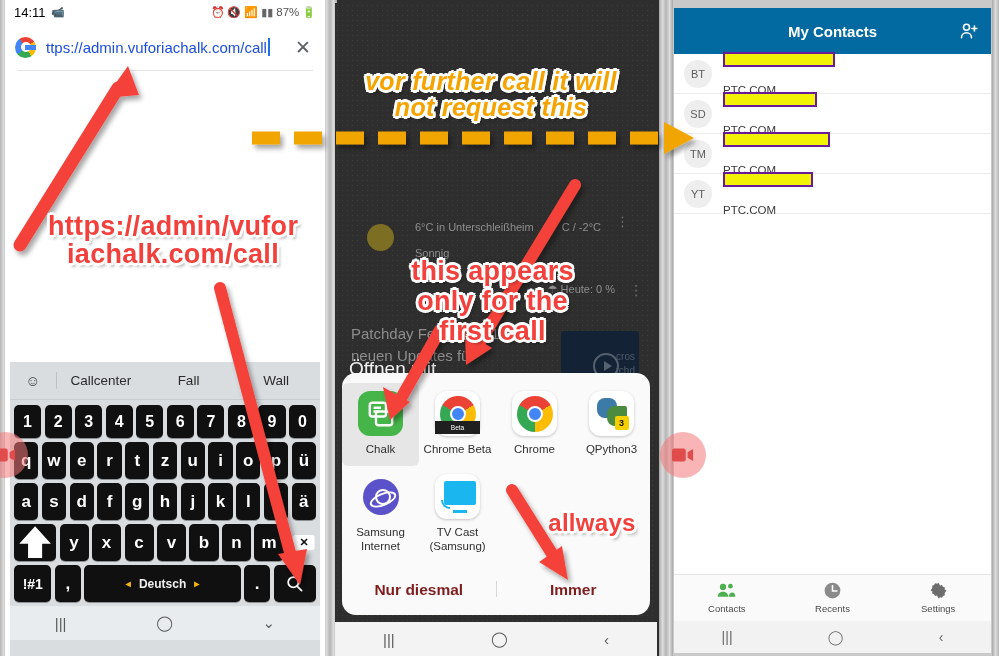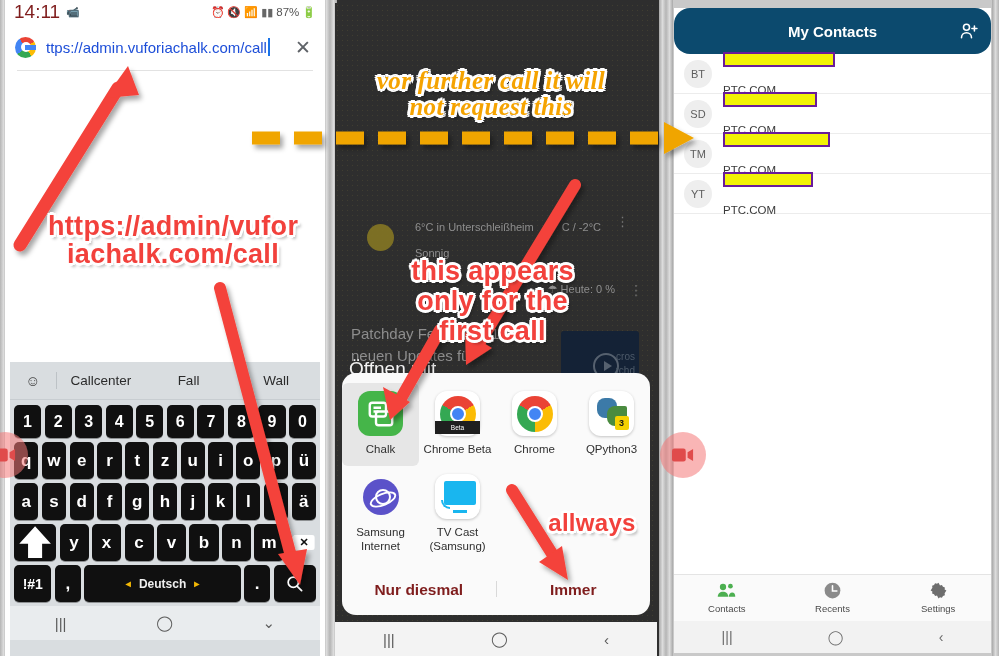--- a/index.html
+++ b/index.html
@@ -127,22 +127,22 @@
      border-radius:50%;transform:rotate(-22deg);}
   .si::before{content:"";position:absolute;left:12px;top:10px;width:12px;height:12px;border-radius:50%;
      border:2px solid #fff;}
   .tvc { width:36px;height:32px;position:relative; }
   .tvc .sc{position:absolute;left:4px;top:0;width:32px;height:24px;border:3px solid #19b6ef;border-radius:2px;background:#19b6ef;}
   .tvc .st{position:absolute;left:13px;bottom:0;width:14px;height:3px;background:#19b6ef;}
   .tvc .w1{position:absolute;left:1px;bottom:4px;width:9px;height:9px;border-left:2.5px solid #19b6ef;border-bottom:2.5px solid #19b6ef;border-radius:0 0 0 9px;}
 
   
   .p3 .screen { position:absolute; left:8px; right:8px; top:8px; bottom:3px; background:#fff; overflow:hidden;}
-  .c-head { height:46px; background:#0c4a6e; display:flex; align-items:center;
-            justify-content:center; position:relative;border-radius:16px; }
+  .c-head { height:46px; background:#0369a1; display:flex; align-items:center;
+            justify-content:center; position:relative; }
   .c-head .ttl { color:#fff; font-size:15px; font-weight:bold; }
   .c-head .addp { position:absolute; right:12px; top:13px; }
   .c-head .addp svg { width:20px; height:20px; }
   .c-list { background:#fff; }
   .c-row { height:40px; display:flex; align-items:center; padding:0 0 0 10px;
            border-bottom:1px solid #ececec; position:relative; }
   .c-av { width:28px;height:28px;border-radius:50%;background:#eeeeee;color:#5d5d5d;
           font-size:11px;display:flex;align-items:center;justify-content:center;flex:none;}
   .c-txt { margin-left:11px; }
   .c-redact { height:15px; background:#f2f205; border:2px solid #6a1b9a; }
@@ -154,42 +154,42 @@
   .c-tab .tl { font-size:9.5px; color:#4a4a4a; margin-top:2px; }
   .c-nav { position:absolute; left:0; right:0; bottom:0; height:32px; background:#f2f2f2;
            display:flex; align-items:center; justify-content:space-around; color:#6a6a6a; font-size:14px; }
   .ann-txt { position:absolute; font-weight:bold; text-align:center; line-height:1.05;
              letter-spacing:.3px; white-space:pre; }
   .t-red { color:#f2413c; font-size:27px;
      text-shadow: -2.2px -2.2px 0 #fff, 2.2px -2.2px 0 #fff, -2.2px 2.2px 0 #fff, 2.2px 2.2px 0 #fff,
                   0 -2.6px 0 #fff, 0 2.6px 0 #fff, -2.6px 0 0 #fff, 2.6px 0 0 #fff, 3px 4px 3px rgba(0,0,0,.28); }
   .t-orange { color:#f5a300; font-size:25px; font-style:italic;
      text-shadow: -2.4px -2.4px 0 #fff, 2.4px -2.4px 0 #fff, -2.4px 2.4px 0 #fff, 2.4px 2.4px 0 #fff,
-                  0 -2.8px 0 #fff, 0 2.8px 0 #fff, -2.8px 0 0 #fff, 2.8px 0 0 #fff, 3px 4px 3px rgba(0,0,0,.3); font-family: Liberation Serif, serif; }
+                  0 -2.8px 0 #fff, 0 2.8px 0 #fff, -2.8px 0 0 #fff, 2.8px 0 0 #fff, 3px 4px 3px rgba(0,0,0,.3); }
   .t-red-sm { color:#f2413c; font-size:24px;
      text-shadow: -2.2px -2.2px 0 #fff, 2.2px -2.2px 0 #fff, -2.2px 2.2px 0 #fff, 2.2px 2.2px 0 #fff,
                   0 -2.6px 0 #fff, 0 2.6px 0 #fff, -2.6px 0 0 #fff, 2.6px 0 0 #fff, 3px 4px 3px rgba(0,0,0,.28); }
   .bubble { position:absolute; width:46px; height:46px; border-radius:50%;
             background:rgba(244,120,120,.55); display:flex; align-items:center; justify-content:center; }
   .bubble svg { width:22px; height:16px; }
   svg.arrows { position:absolute; left:0; top:0; width:999px; height:656px; }
 </style>
 </head>
 <body>
 
 <div id="root">
 
   <div class="panel p1">
     <div class="bezel-l"></div>
     <div class="bezel-r" style="right:0"></div>
     <div class="screen">
 
       <div class="statusbar">
         <div class="sb-left">
-          <span style="font-size:19px;color:#7f1d1d">14:11</span>
+          <span style="font-size:13px;color:#000000">14:11</span>
           <span class="sb-ico">📹</span>
         </div>
         <div class="sb-right">
           <span class="sb-ico">⏰</span>
           <span class="sb-ico">🔇</span>
           <span class="sb-ico">📶</span>
           <span class="sb-ico">▮▮</span>
           <span>87%</span>
           <span class="sb-ico">🔋</span>
         </div>

